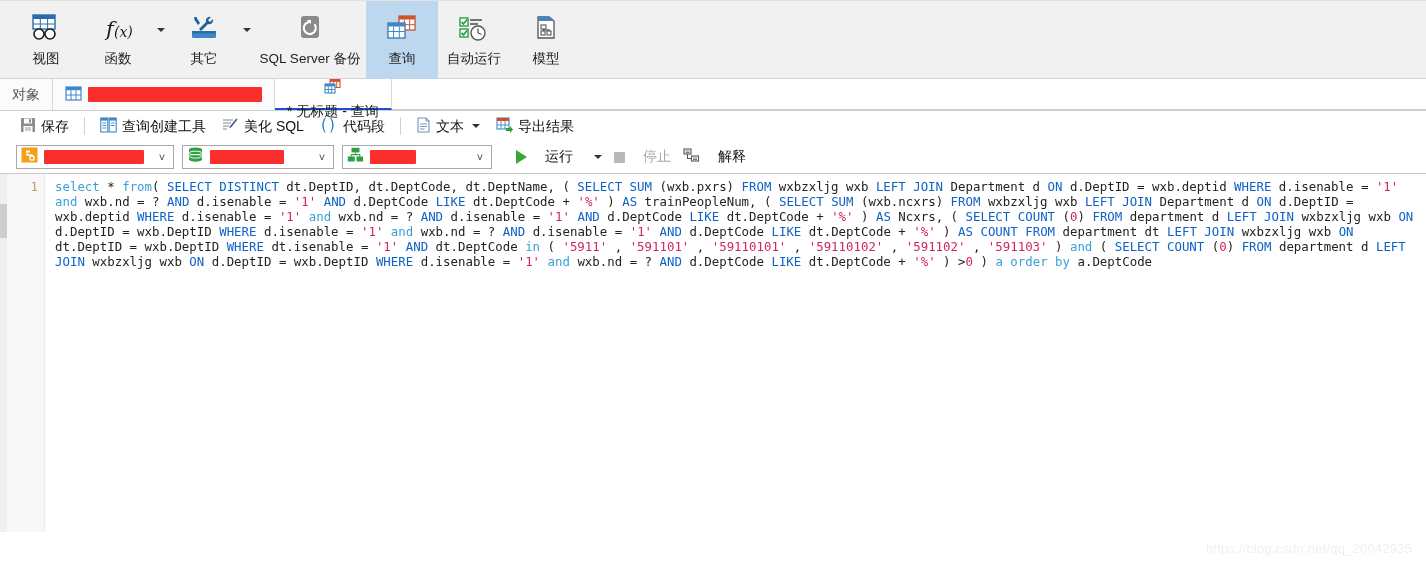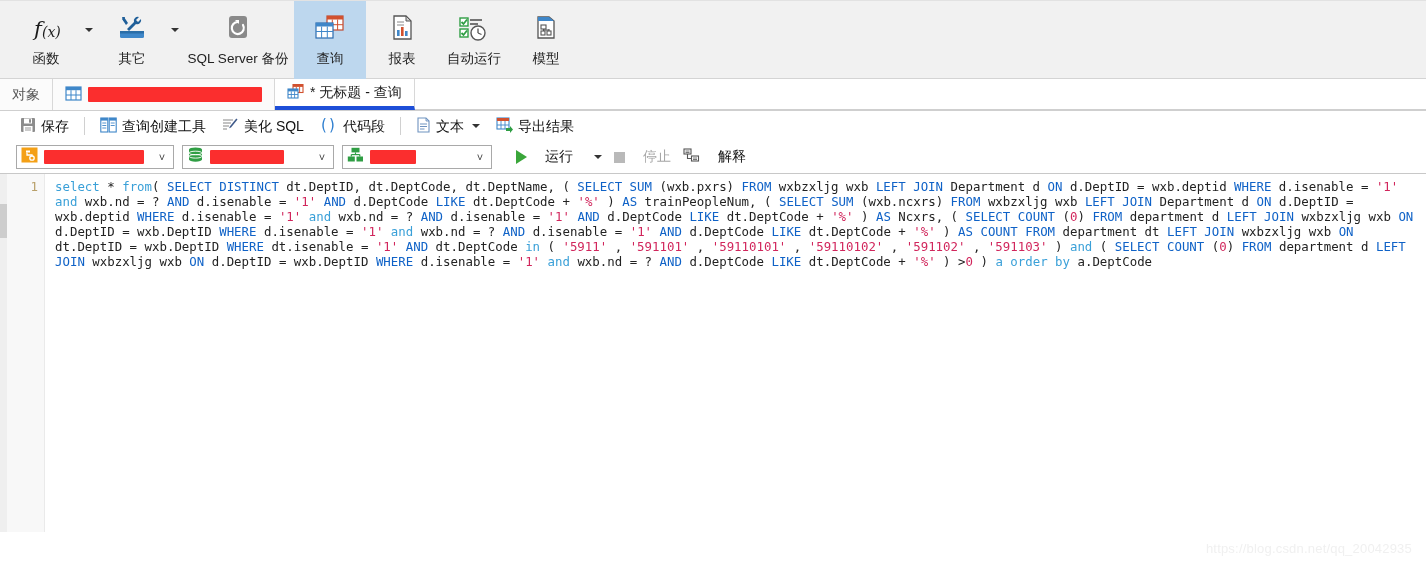--- a/index.html
+++ b/index.html
@@ -99,21 +99,22 @@
     font-size: 14px;
     color: #1a1a1a;
     border-right: 1px solid #d8d8d8;
     background: #fbfbfb;
     cursor: default;
     white-space: nowrap;
   }
   .tab.muted { color: #555; }
   .tab.active {
     background: #ffffff;
-    border-bottom: 4px solid #1d4ed8;
+    border-bottom: 2px solid #1d4ed8;
+    flex-direction: column;
   }
   .tab.spacer {
     flex: 1;
     border-right: none;
     background: #ffffff;
     border-bottom: 1px solid #cfcfcf;
   }
   .redact {
     background: #fb2e2e;
     height: 15px;
@@ -275,20 +276,34 @@
   }
 </style>
 </head>
 <body>
 
 <div id="app">
 
 
   <div class="ribbon">
 
+    <div class="rib-btn">
+      <div class="rib-ico">
+        <svg width="36" height="30" viewBox="0 0 36 30">
+          <rect x="5" y="2" width="22" height="14" fill="#ffffff" stroke="#2b6cb0" stroke-width="1.4"></rect>
+          <rect x="5" y="2" width="22" height="4" fill="#2b6cb0"></rect>
+          <line x1="12.3" y1="6" x2="12.3" y2="16" stroke="#2b6cb0" stroke-width="1"></line>
+          <line x1="19.6" y1="6" x2="19.6" y2="16" stroke="#2b6cb0" stroke-width="1"></line>
+          <line x1="5" y1="11" x2="27" y2="11" stroke="#2b6cb0" stroke-width="1"></line>
+          <circle cx="11" cy="21" r="5" fill="#ffffff" stroke="#1a1a1a" stroke-width="1.6"></circle>
+          <circle cx="22" cy="21" r="5" fill="#ffffff" stroke="#1a1a1a" stroke-width="1.6"></circle>
+        </svg>
+      </div>
+      <div class="rib-label">视图</div>
+    </div>
 
     <div class="rib-btn">
       <div class="rib-ico">
         <svg width="36" height="30" viewBox="0 0 36 30">
           <text x="6" y="23" font-family="DejaVu Serif, serif" font-size="21" font-style="italic" fill="#1a1a1a">f</text>
           <text x="14" y="24" font-family="DejaVu Serif, serif" font-size="14" font-style="italic" fill="#1a1a1a">(x)</text>
         </svg>
       </div>
       <div class="rib-label">函数</div>
     </div>
@@ -335,34 +350,20 @@
           <rect x="4" y="10" width="17" height="15" fill="#ffffff" stroke="#2b6cb0" stroke-width="1.2"></rect>
           <rect x="4" y="10" width="17" height="3.5" fill="#3f87c9"></rect>
           <line x1="9.6" y1="13.5" x2="9.6" y2="25" stroke="#3f87c9" stroke-width="1"></line>
           <line x1="15.3" y1="13.5" x2="15.3" y2="25" stroke="#3f87c9" stroke-width="1"></line>
           <line x1="4" y1="18.5" x2="21" y2="18.5" stroke="#3f87c9" stroke-width="1"></line>
         </svg>
       </div>
       <div class="rib-label">查询</div>
     </div>
 
-    <div class="rib-btn">
-      <div class="rib-ico">
-        <svg width="34" height="30" viewBox="0 0 34 30">
-          <path d="M9 3 h12 l5 5 v18 h-17z" fill="#ffffff" stroke="#555" stroke-width="1.3"></path>
-          <path d="M21 3 l5 5 h-5z" fill="#cfcfcf" stroke="#555" stroke-width="1"></path>
-          <line x1="12" y1="9" x2="19" y2="9" stroke="#888" stroke-width="1"></line>
-          <line x1="12" y1="12" x2="19" y2="12" stroke="#888" stroke-width="1"></line>
-          <rect x="12" y="17" width="2.6" height="6" fill="#3f87c9"></rect>
-          <rect x="16" y="14" width="2.6" height="9" fill="#d1512f"></rect>
-          <rect x="20" y="18" width="2.6" height="5" fill="#3f87c9"></rect>
-        </svg>
-      </div>
-      <div class="rib-label">报表</div>
-    </div>
 
     <div class="rib-btn">
       <div class="rib-ico">
         <svg width="36" height="30" viewBox="0 0 36 30">
           <rect x="4" y="5" width="8" height="8" fill="#ffffff" stroke="#2f9e44" stroke-width="1.4"></rect>
           <path d="M5.5 9 l2 2 3.5 -4.5" fill="none" stroke="#2f9e44" stroke-width="1.8"></path>
           <rect x="4" y="16" width="8" height="8" fill="#ffffff" stroke="#2f9e44" stroke-width="1.4"></rect>
           <path d="M5.5 20 l2 2 3.5 -4.5" fill="none" stroke="#2f9e44" stroke-width="1.8"></path>
           <line x1="14" y1="7" x2="26" y2="7" stroke="#555" stroke-width="1.6"></line>
           <line x1="14" y1="11" x2="22" y2="11" stroke="#555" stroke-width="1.6"></line>

